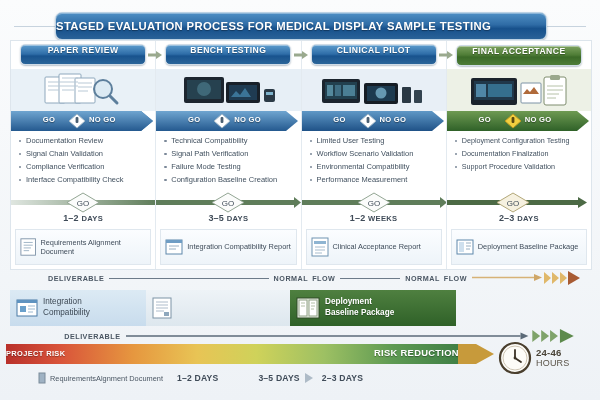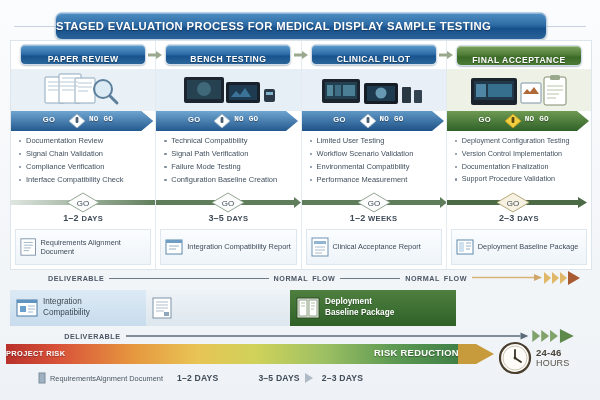--- a/index.html
+++ b/index.html
@@ -30,21 +30,21 @@
   
   .board{position:absolute;left:10px;top:40px;width:580px;height:228px;
     background:#fff;border:1px solid #dde5ec;}
   .cols{display:flex;width:100%;height:100%;}
   .col{position:relative;flex:1;display:flex;flex-direction:column;}
   .col + .col{border-left:1px solid #e3eaf0;}
 
   
   .chiprow{height:28px;position:relative;display:flex;align-items:center;justify-content:center;}
   .chip{
-    width:86%;height:19px;border-radius:5px;display:flex;align-items:flex-end;justify-content:center;
+    width:86%;height:19px;border-radius:5px;display:flex;align-items:flex-start;justify-content:center;
     border:1px solid #cfdbe6;
     box-shadow:0 1px 1.5px rgba(30,60,90,.3), inset 0 1px 0 rgba(255,255,255,.4);
   }
   .chip span{color:#fff;font-size:8.6px;font-weight:bold;letter-spacing:.45px;
     text-shadow:0 1px 1px rgba(0,0,0,.35);white-space:nowrap;}
   .chip.blue{background:linear-gradient(180deg,#5d9ccd 0%,#2e6da8 48%,#18538e 58%,#2b6599 100%);}
   .chip.green{background:linear-gradient(180deg,#7ca25f 0%,#4e7c36 48%,#3b6a28 58%,#4d7c37 100%);}
   .conn{position:absolute;right:-7px;top:50%;margin-top:-4px;width:14px;height:8px;z-index:4;}
 
   
@@ -52,21 +52,21 @@
   .photo.b{background:linear-gradient(180deg,#eef4f9 0%,#dfeaf3 100%);}
   .photo.g{background:linear-gradient(180deg,#eef2e6 0%,#e0e8d6 100%);}
   .photo svg{position:absolute;left:0;top:0;}
 
   
   .goband{height:20px;position:relative;}
   .goband svg{position:absolute;left:0;top:0;}
   .goband .lbl{position:absolute;top:4px;font-size:7.6px;font-weight:bold;color:#fff;
     text-shadow:0 1px 1px rgba(0,0,0,.4);letter-spacing:.3px;}
   .goband .lbl.go{left:22%;}
-  .goband .lbl.nogo{left:54%;font-family:Liberation Mono, monospace;}
+  .goband .lbl.nogo{left:54%;}
 
   
   .bullets{flex:1;padding:6px 4px 2px 6px;}
   .bullets li{
     list-style:none;position:relative;padding-left:8px;margin:0 0 4.5px 0;
     font-size:7.5px;color:#41505f;line-height:1.15;white-space:nowrap;
   }
   .col:last-child .bullets li{font-size:7.2px;}
   .bullets li:before{content:"";position:absolute;left:1px;top:3px;width:2.4px;height:2.4px;
     border-radius:50%;background:#7b8899;}
@@ -368,21 +368,20 @@
             </linearGradient>
               </defs>
             <path d="M66 3l8 7-8 7-8-7z" fill="#f2cf3f" stroke="#b99a23"></path>
             <rect x="64.6" y="6" width="2.8" height="6" rx="1" fill="#5a4a12"></rect>
           </svg>
           <div class="lbl go">GO</div>
           <div class="lbl nogo">NO GO</div>
         </div>
         <ul class="bullets">
           <li>Deployment Configuration Testing</li>
-          <li>Version Control Implementation</li>
           <li>Documentation Finalization</li>
           <li>Support Procedure Validation</li>
         </ul>
         <div class="tl">
           <svg width="145" height="22" viewBox="0 0 145 22">
             <path d="M0 9h131v5H0z" fill="#4c6a45"></path>
             <path d="M131 6l9 5.5-9 5.5z" fill="#4c6a45"></path>
             <path d="M66 2l16 9.5-16 9.5-16-9.5z" fill="#f6f1e0" stroke="#b3a879"></path>
             <text x="66" y="14.5" font-size="8" font-family="Liberation Sans, sans-serif" fill="#3f4b58" text-anchor="middle">GO</text>
           </svg>

